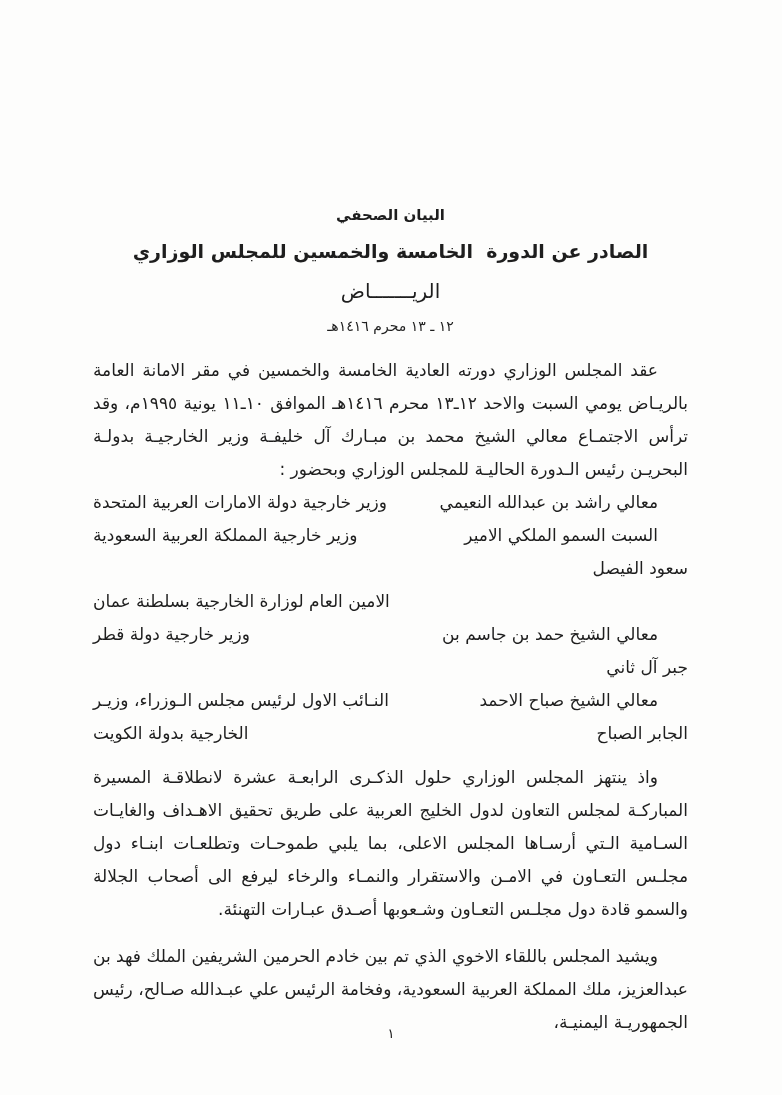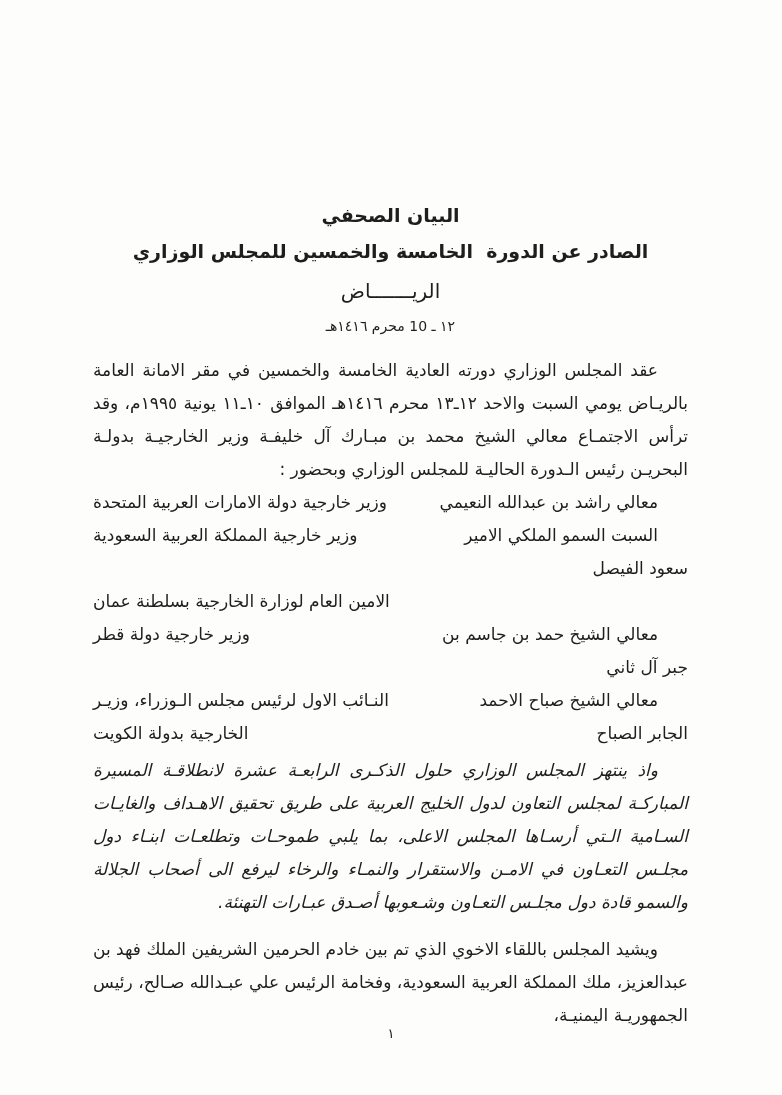--- a/index.html
+++ b/index.html
@@ -23,21 +23,21 @@
     position: absolute;
     top: 0;
     right: 94px;
     left: 93px;
   }
   .header {
     text-align: center;
     padding-top: 202px;
   }
   .doc-title {
-    font-size: 19px;
+    font-size: 15px;
     font-weight: bold;
     line-height: 26px;
     margin: 0 0 10px 0;
   }
   .doc-subtitle {
     font-size: 19px;
     font-weight: bold;
     line-height: 26px;
     white-space: pre-wrap;
     margin: 0 0 16px 0;
@@ -76,21 +76,21 @@
   .att-name {
     flex: 0 0 43.5%;
     box-sizing: border-box;
     padding-left: 8px;
     text-indent: 30px;
   }
   .att-title {
     flex: 1 1 auto;
     text-align: left;
   }
-  .para-2 { margin-top: 4px; font-style: italic; }
+  .para-2 { margin-top: 11px; }
   .para-3 { margin-top: 14px; }
   .page-number {
     position: absolute;
     top: 1026px;
     left: 0;
     right: 0;
     text-align: center;
     font-size: 13px;
     color: #161616;
   }
@@ -98,21 +98,21 @@
 </head>
 <body>
 
 <div class="page">
   <div class="content">
 
     <div class="header">
       <div class="doc-title">البيان الصحفي</div>
       <div class="doc-subtitle">الصادر عن الدورة  الخامسة والخمسين للمجلس الوزاري</div>
       <div class="doc-city">الريـــــــاض</div>
-      <div class="doc-date">١٢ ـ 10 محرم ١٤١٦هـ</div>
+      <div class="doc-date">١٢ ـ ١٣ محرم ١٤١٦هـ</div>
     </div>
 
     <div class="body-block">
 
       <p class="para">عقد المجلس الوزاري دورته العادية الخامسة والخمسين في مقر الامانة العامة بالريـاض يومي السبت والاحد ١٢ـ١٣ محرم ١٤١٦هـ الموافق ١٠ـ١١ يونية ١٩٩٥م، وقد ترأس الاجتمـاع معالي الشيخ محمد بن مبـارك آل خليفـة وزير الخارجيـة بدولـة البحريـن رئيس الـدورة الحاليـة للمجلس الوزاري وبحضور :</p>
 
       <div class="attendees">
         <div class="att-row">
           <div class="att-name">معالي راشد بن عبدالله النعيمي</div>
           <div class="att-title">وزير خارجية دولة الامارات العربية المتحدة</div>

